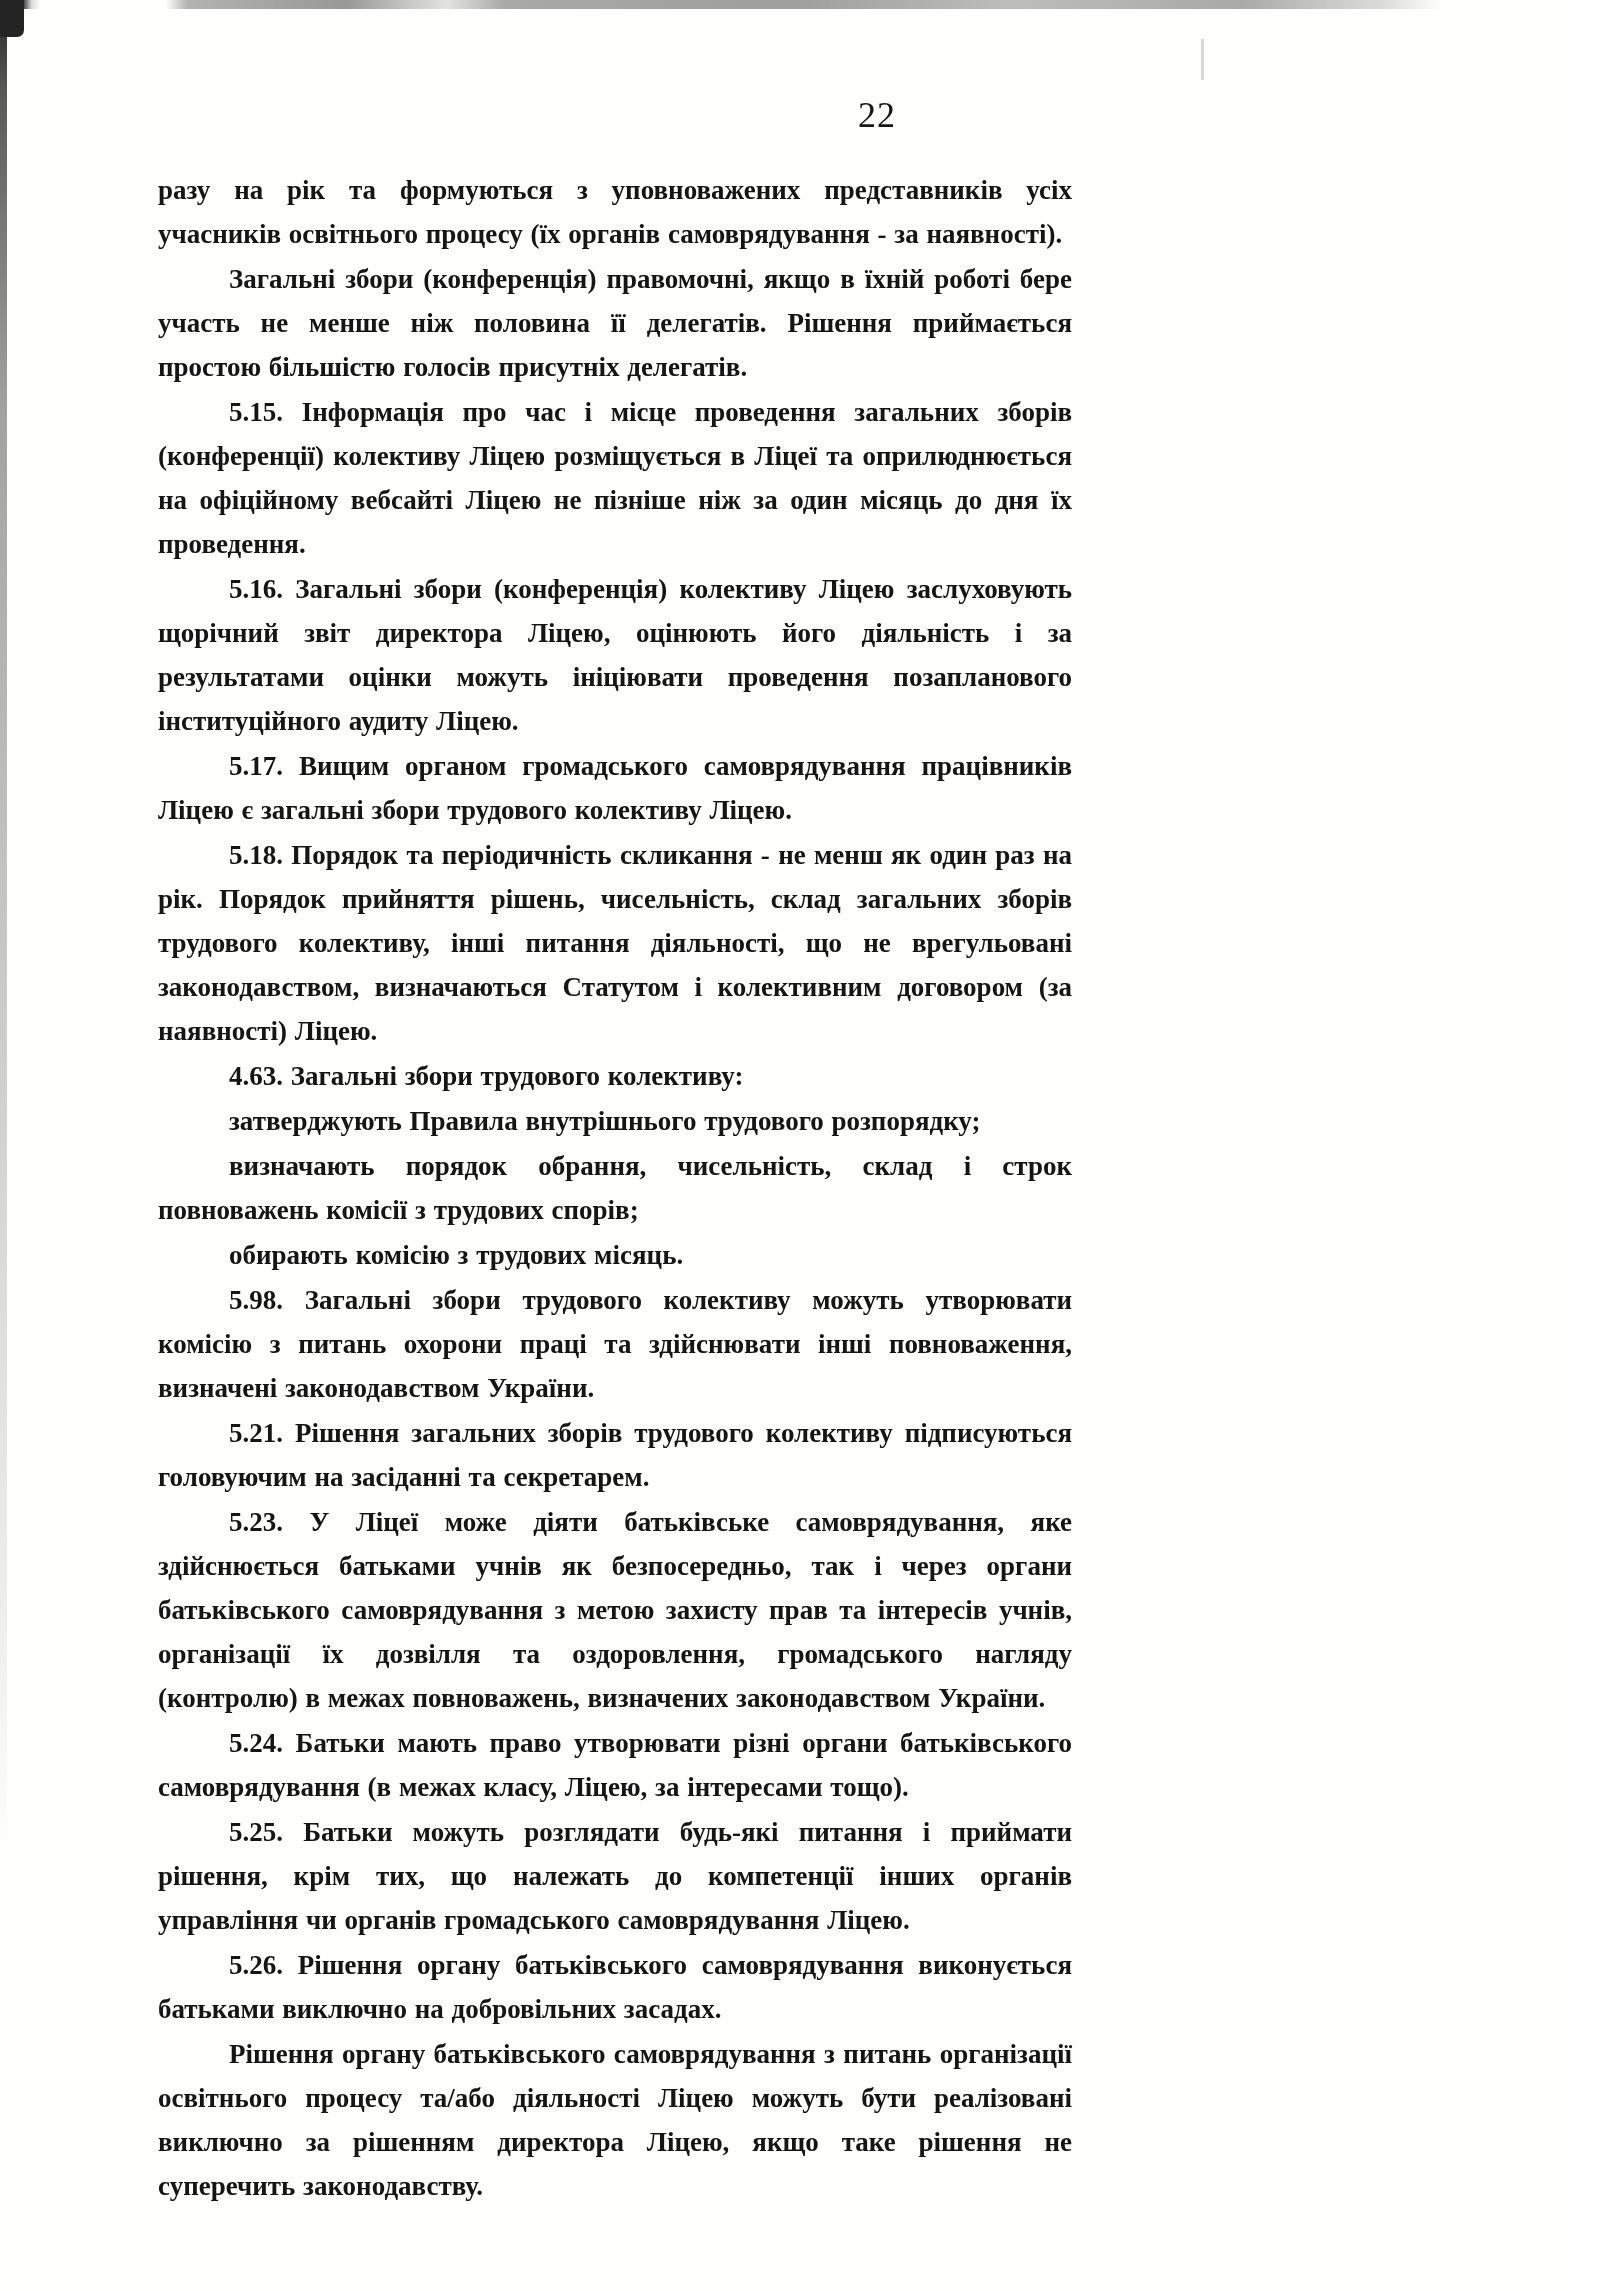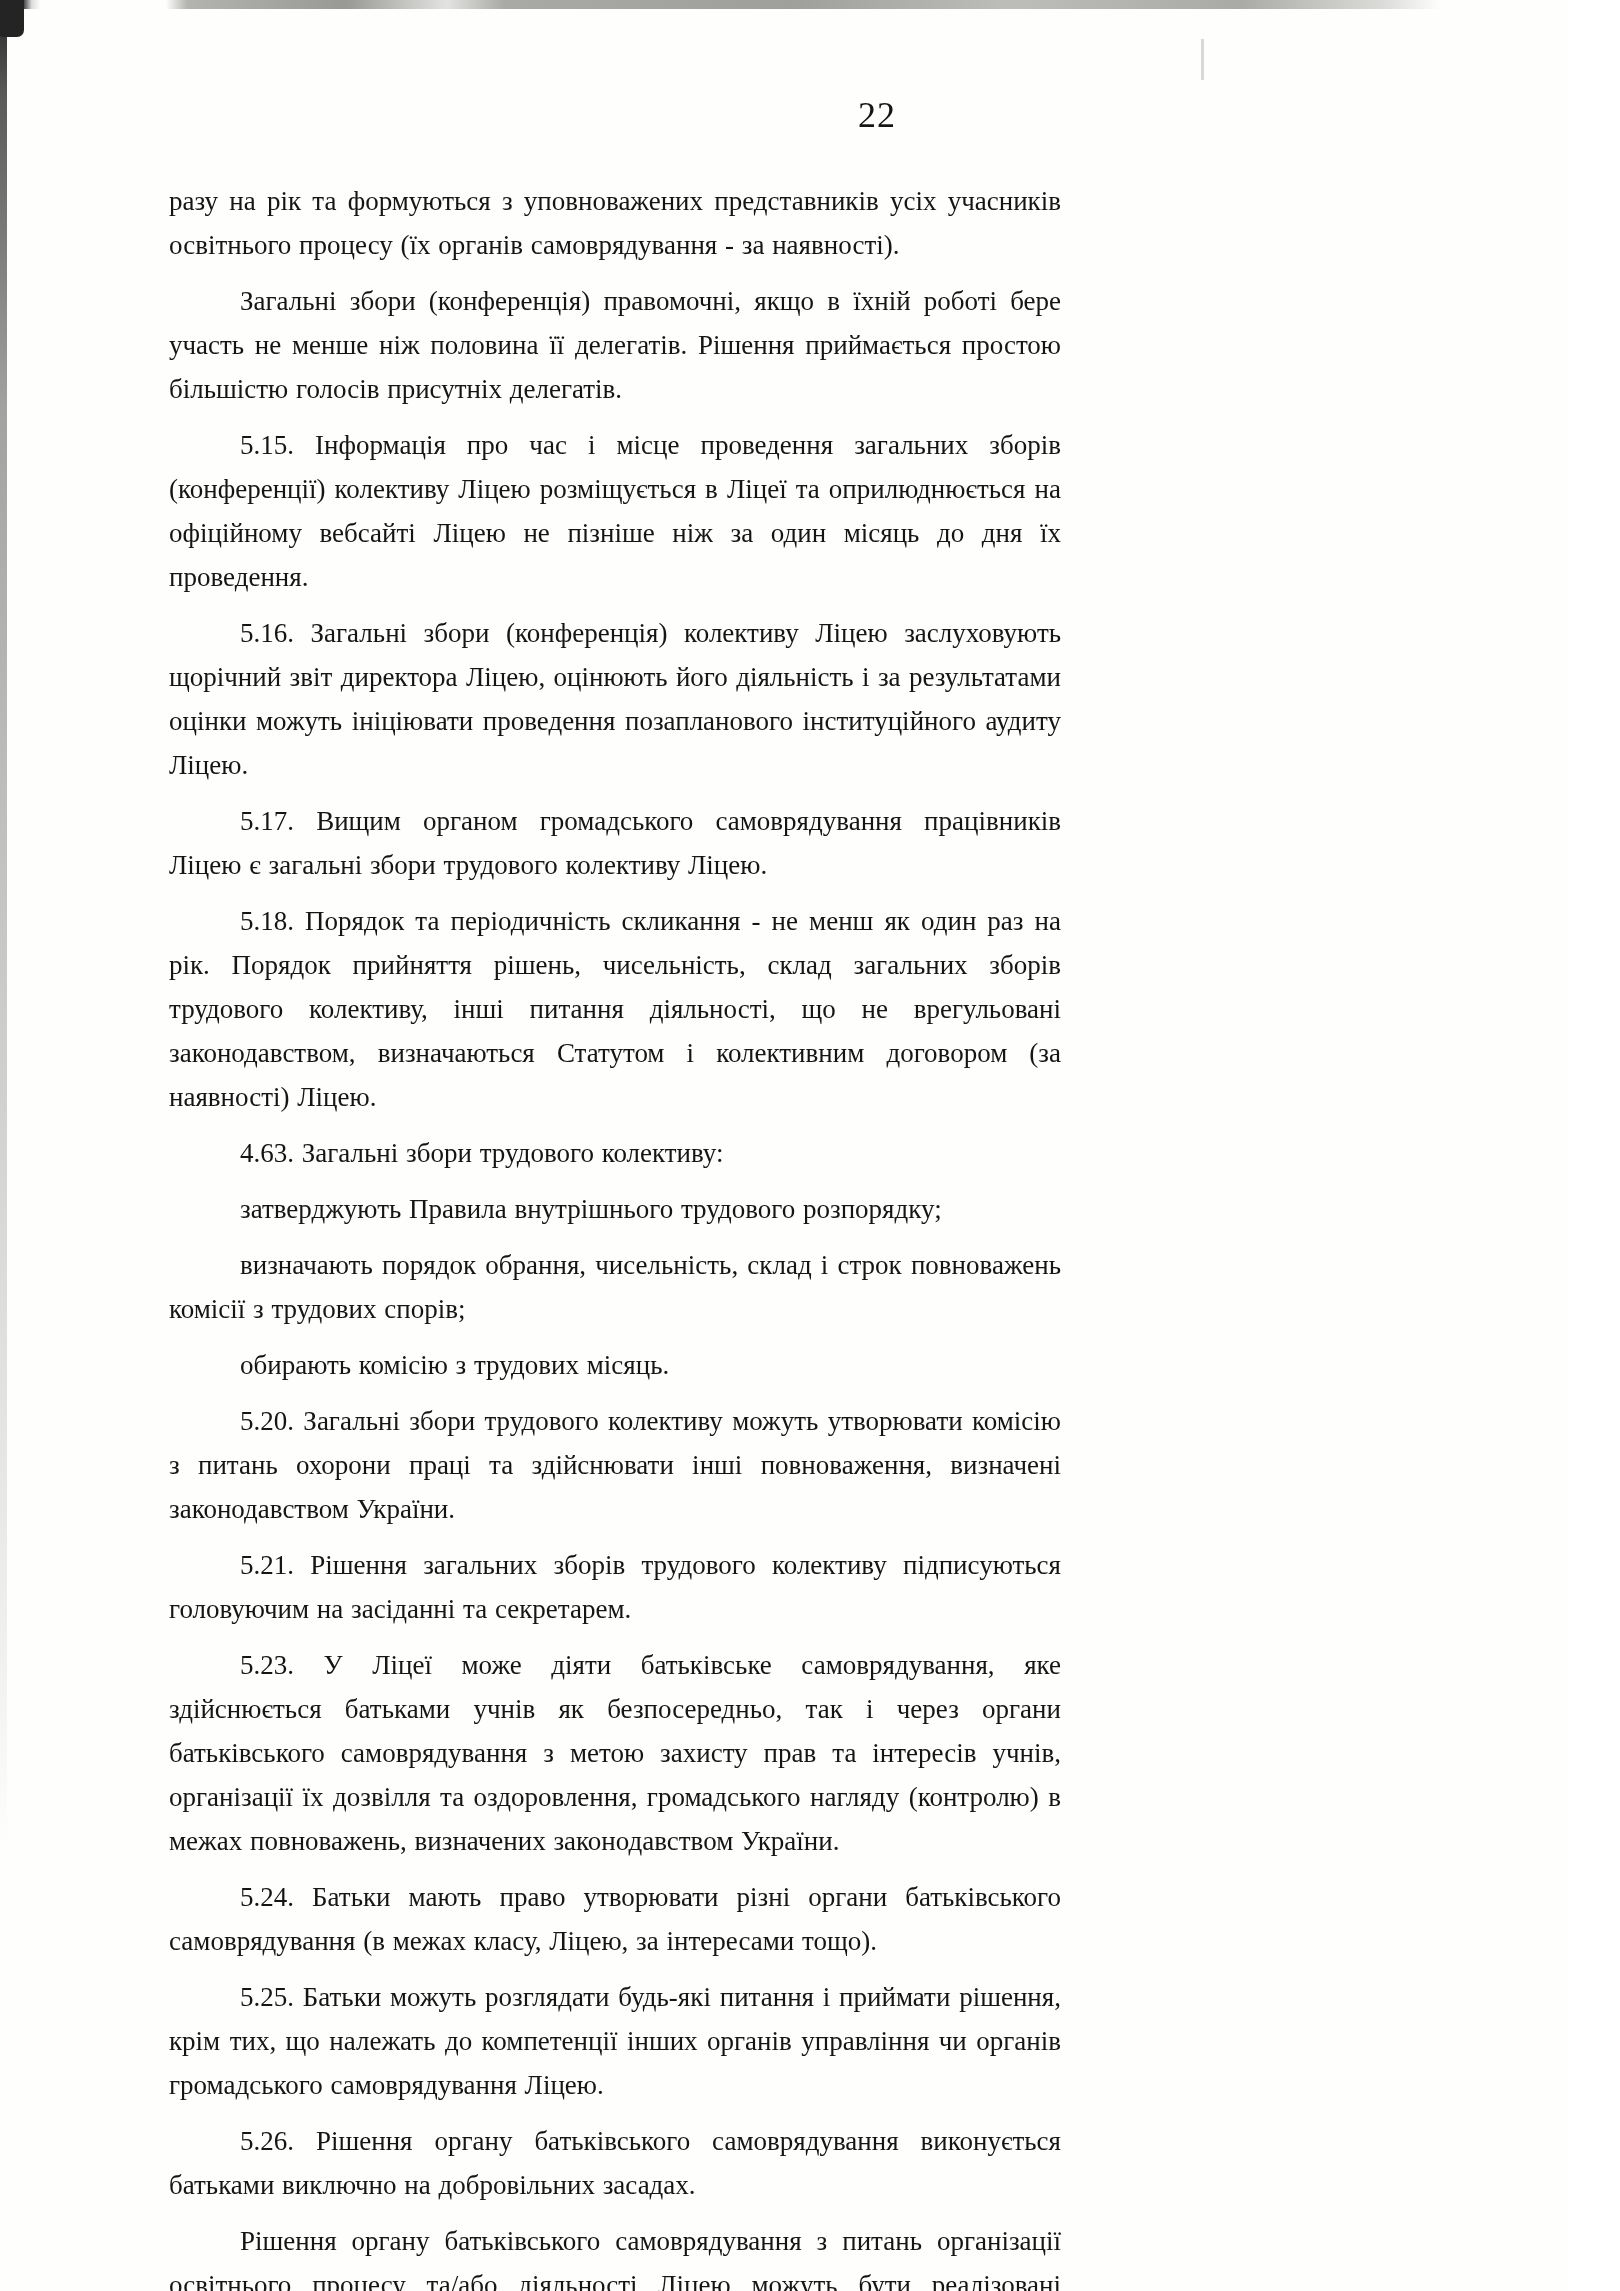--- a/index.html
+++ b/index.html
@@ -64,24 +64,25 @@
   .body-text {
     position: absolute;
     top: 167px;
     left: 157px;
     width: 916px;
     font-size: 27px;
     line-height: 44px;
     text-align: justify;
   }
   .body-text p {
-    margin: 12px;
+    margin: 1px;
     padding: 0;
     text-indent: 71px;
     word-spacing: 1px;
+    font-weight: bold;
   }
   .body-text p.no-indent {
     text-indent: 0;
   }
 </style>
 </head>
 <body>
 
 <div class="page">
 
@@ -96,21 +97,21 @@
     <p class="no-indent">разу на рік та формуються з уповноважених представників усіх учасників освітнього процесу (їх органів самоврядування - за наявності).</p>
     <p>Загальні збори (конференція) правомочні, якщо в їхній роботі бере участь не менше ніж половина її делегатів. Рішення приймається простою більшістю голосів присутніх делегатів.</p>
     <p>5.15. Інформація про час і місце проведення загальних зборів (конференції) колективу Ліцею розміщується в Ліцеї та оприлюднюється на офіційному вебсайті Ліцею не пізніше ніж за один місяць до дня їх проведення.</p>
     <p>5.16. Загальні збори (конференція) колективу Ліцею заслуховують щорічний звіт директора Ліцею, оцінюють його діяльність і за результатами оцінки можуть ініціювати проведення позапланового інституційного аудиту Ліцею.</p>
     <p>5.17. Вищим органом громадського самоврядування працівників Ліцею є загальні збори трудового колективу Ліцею.</p>
     <p>5.18. Порядок та періодичність скликання - не менш як один раз на рік. Порядок прийняття рішень, чисельність, склад загальних зборів трудового колективу, інші питання діяльності, що не врегульовані законодавством, визначаються Статутом і колективним договором (за наявності) Ліцею.</p>
     <p>4.63. Загальні збори трудового колективу:</p>
     <p>затверджують Правила внутрішнього трудового розпорядку;</p>
     <p>визначають порядок обрання, чисельність, склад і строк повноважень комісії з трудових спорів;</p>
     <p>обирають комісію з трудових місяць.</p>
-    <p>5.20. Загальні збори трудового колективу можуть утворювати комісію з питань охорони праці та здійснювати інші повноваження, визначені законодавством України.</p>
+    <p>5.98. Загальні збори трудового колективу можуть утворювати комісію з питань охорони праці та здійснювати інші повноваження, визначені законодавством України.</p>
     <p>5.21. Рішення загальних зборів трудового колективу підписуються головуючим на засіданні та секретарем.</p>
     <p>5.23. У Ліцеї може діяти батьківське самоврядування, яке здійснюється батьками учнів як безпосередньо, так і через органи батьківського самоврядування з метою захисту прав та інтересів учнів, організації їх дозвілля та оздоровлення, громадського нагляду (контролю) в межах повноважень, визначених законодавством України.</p>
     <p>5.24. Батьки мають право утворювати різні органи батьківського самоврядування (в межах класу, Ліцею, за інтересами тощо).</p>
     <p>5.25. Батьки можуть розглядати будь-які питання і приймати рішення, крім тих, що належать до компетенції інших органів управління чи органів громадського самоврядування Ліцею.</p>
     <p>5.26. Рішення органу батьківського самоврядування виконується батьками виключно на добровільних засадах.</p>
     <p>Рішення органу батьківського самоврядування з питань організації освітнього процесу та/або діяльності Ліцею можуть бути реалізовані виключно за рішенням директора Ліцею, якщо таке рішення не суперечить законодавству.</p>
   </main>
 
 </div>
 

